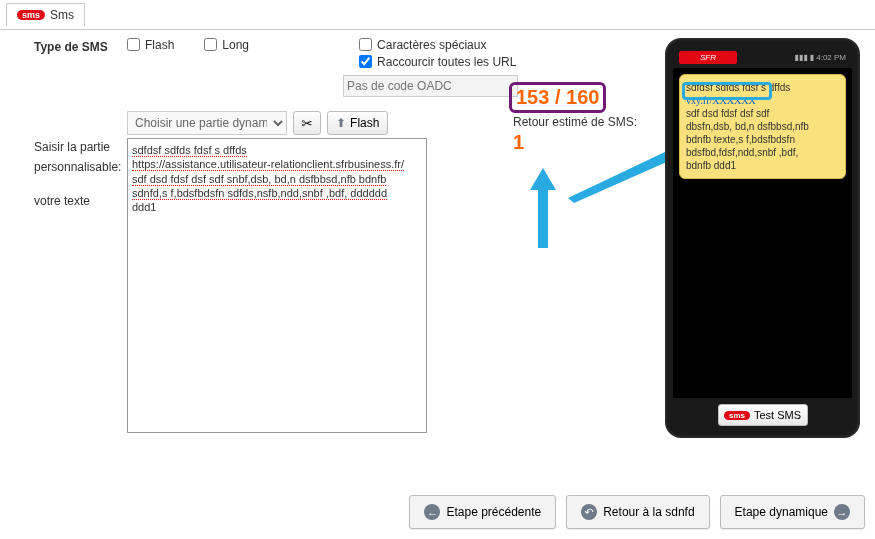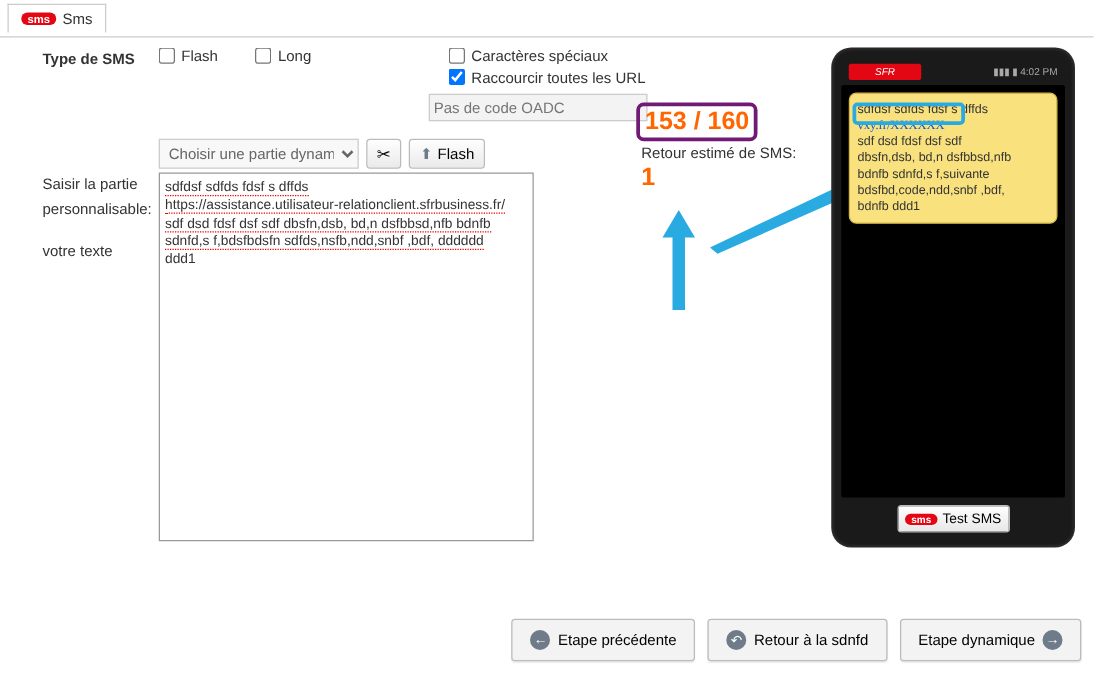--- a/index.html
+++ b/index.html
@@ -96,21 +96,21 @@
       <button class="icon-btn">
         <span>✂</span>
       </button>
       <button class="text-btn">
         <span style="color:#707b8a">⬆</span>
         <span>Flash</span>
       </button>
     </div>
     <div class="textarea" contenteditable="true" style=""><span class="spelled">sdfdsf sdfds fdsf s dffds</span>
 <span class="spelled">https://assistance.utilisateur-relationclient.sfrbusiness.fr/</span>
-<span class="spelled">sdf dsd fdsf dsf sdf dbsfn,dsb, bd,n dsfbbsd,nfb bdnfb</span>
+<span class="spelled">sdf dsd fdsf dsf sdf snbf,dsb, bd,n dsfbbsd,nfb bdnfb</span>
 <span class="spelled">sdnfd,s f,bdsfbdsfn sdfds,nsfb,ndd,snbf ,bdf, dddddd</span>
 <span>ddd1</span></div>
   </div>
 
   <div class="col-counter">
     <div class="counter-highlight">
       <span class="counter-value">153 / 160</span>
     </div>
     <div class="counter-label">Retour estimé de SMS:</div>
     <div class="counter-value">1</div>
@@ -136,22 +136,22 @@
           <span>▮</span>
           <span>4:02 PM</span>
         </div>
       </div>
       <div class="screen">
         <div class="msg-bubble">
           <div>sdfdsf sdfds fdsf s dffds</div>
           <div><span class="short-url">vxy.fr/XXXXXX</span></div>
           <div>sdf dsd fdsf dsf sdf</div>
           <div>dbsfn,dsb, bd,n dsfbbsd,nfb</div>
-          <div>bdnfb sdnfd,s f,suivante</div>
-          <div>bdsfbd,code,ndd,snbf ,bdf,</div>
+          <div>bdnfb texte,s f,bdsfbdsfn</div>
+          <div>bdsfbd,fdsf,ndd,snbf ,bdf,</div>
           <div>bdnfb ddd1</div>
           <div class="url-highlight"></div>
         </div>
       </div>
       <button class="test-sms-btn">
         <span class="sms-badge" style="font-size:8px">sms</span>
         <span>Test SMS</span>
       </button>
     </div>
   </div>

